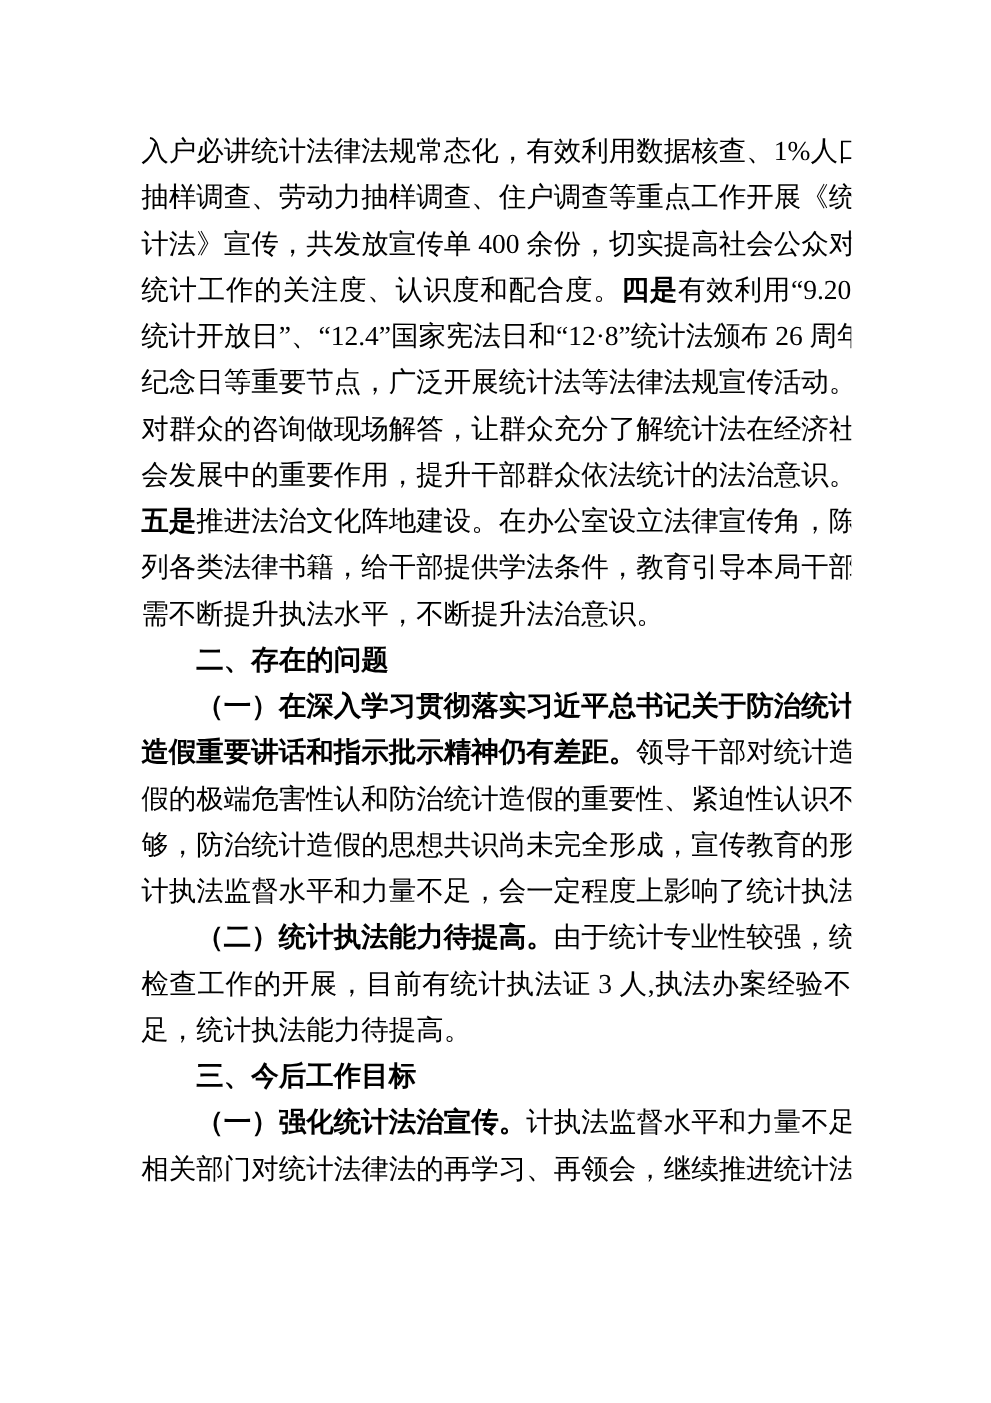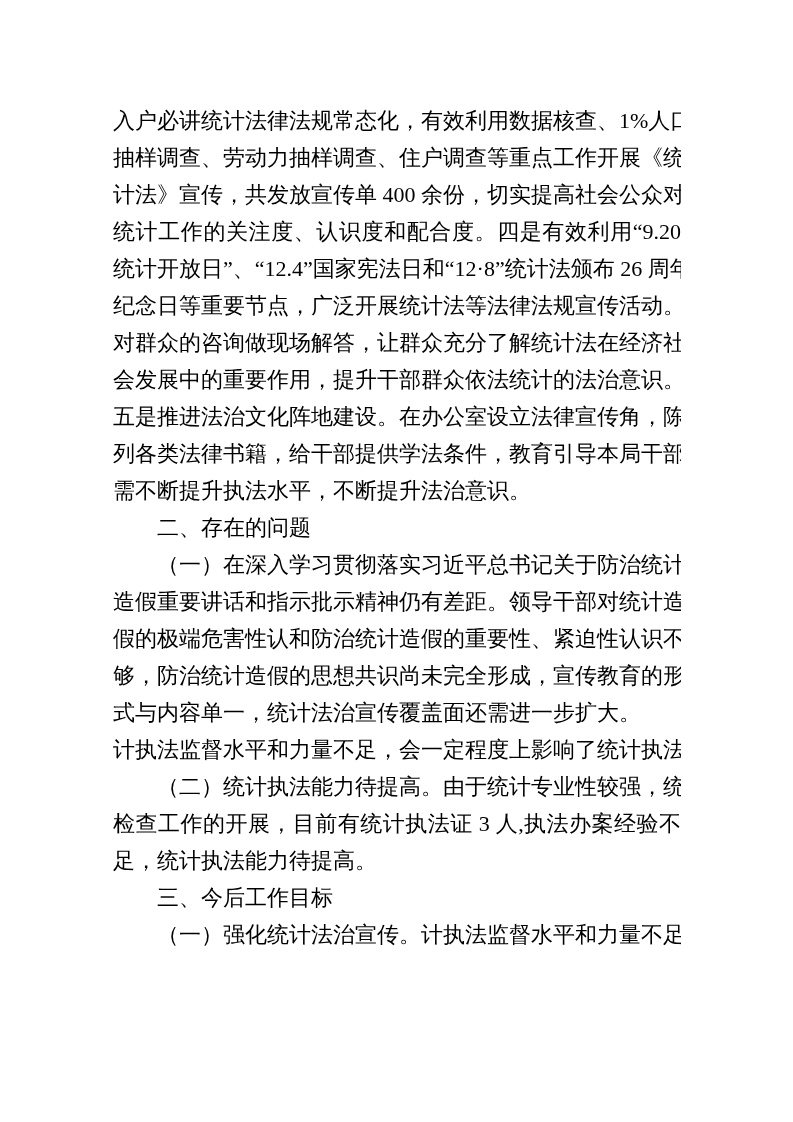--- a/index.html
+++ b/index.html
@@ -29,21 +29,21 @@
     overflow: hidden;
     white-space: nowrap;
   }
   .line.last { text-align-last: left; }
   .line.indent { text-indent: 2em; }
   .line.heading {
     font-family: "Liberation Sans", "DejaVu Sans", sans-serif;
     font-weight: bold;
     text-align-last: left;
   }
-  .b { font-weight: normal; margin-top: 12px; }
+  .b { font-weight: bold; margin-top: 12px; }
 </style>
 </head>
 <body>
 
 <div class="page">
   <div class="content">
       <div class="line"><span>入户必讲统计法律法规常态化，有效利用数据核查、1%人口</span></div>
       <div class="line"><span>抽样调查、劳动力抽样调查、住户调查等重点工作开展《统</span></div>
       <div class="line"><span>计法》宣传，共发放宣传单 400 余份，切实提高社会公众对</span></div>
       <div class="line"><span>统计工作的关注度、认识度和配合度。</span><span class="b">四是</span><span>有效利用“9.20</span></div>
@@ -52,21 +52,21 @@
       <div class="line"><span>对群众的咨询做现场解答，让群众充分了解统计法在经济社</span></div>
       <div class="line"><span>会发展中的重要作用，提升干部群众依法统计的法治意识。</span></div>
       <div class="line"><span class="b">五是</span><span>推进法治文化阵地建设。在办公室设立法律宣传角，陈</span></div>
       <div class="line"><span>列各类法律书籍，给干部提供学法条件，教育引导本局干部，</span></div>
       <div class="line last"><span>需不断提升执法水平，不断提升法治意识。</span></div>
       <div class="line heading indent last"><span class="b">二、存在的问题</span></div>
       <div class="line indent"><span class="b">（一）在深入学习贯彻落实习近平总书记关于防治统计</span></div>
       <div class="line"><span class="b">造假重要讲话和指示批示精神仍有差距。</span><span>领导干部对统计造</span></div>
       <div class="line"><span>假的极端危害性认和防治统计造假的重要性、紧迫性认识不</span></div>
       <div class="line"><span>够，防治统计造假的思想共识尚未完全形成，宣传教育的形</span></div>
-      <div class="line last"><span>式与内容单一，统计法治宣传覆盖面还需进一步扩大。</span></div>
       <div class="line"><span>计执法监督水平和力量不足，会一定程度上影响了统计执法</span></div>
       <div class="line indent"><span class="b">（二）统计执法能力待提高。</span><span>由于统计专业性较强，统</span></div>
       <div class="line"><span>检查工作的开展，目前有统计执法证 3 人,执法办案经验不</span></div>
       <div class="line last"><span>足，统计执法能力待提高。</span></div>
       <div class="line heading indent last"><span class="b">三、今后工作目标</span></div>
       <div class="line indent"><span class="b">（一）强化统计法治宣传。</span><span>计执法监督水平和力量不足</span></div>
+      <div class="line"><span>相关部门对统计法律法的再学习、再领会，继续推进统计法</span></div>
     </div>
 </div>
 
 </body></html>

